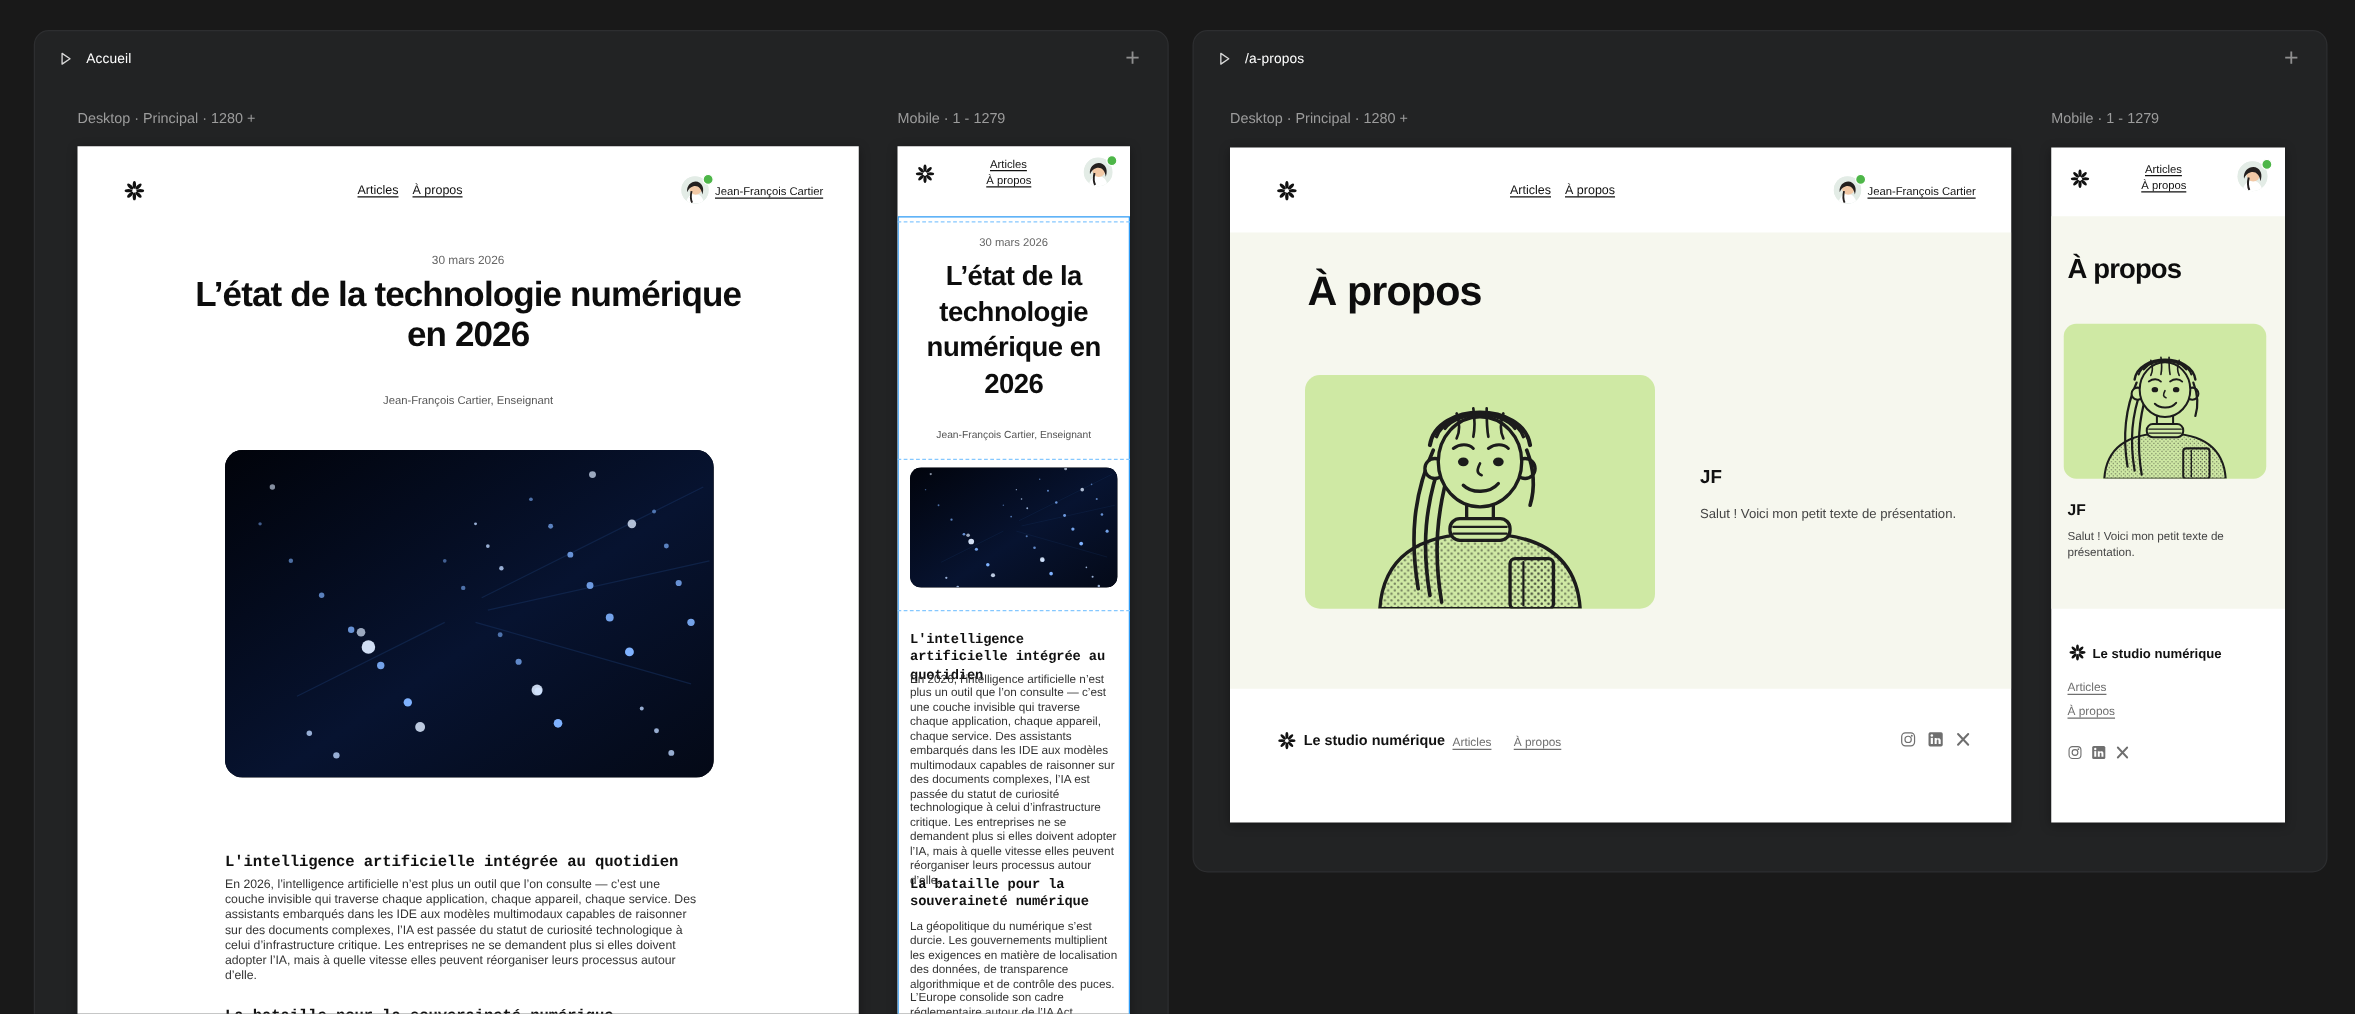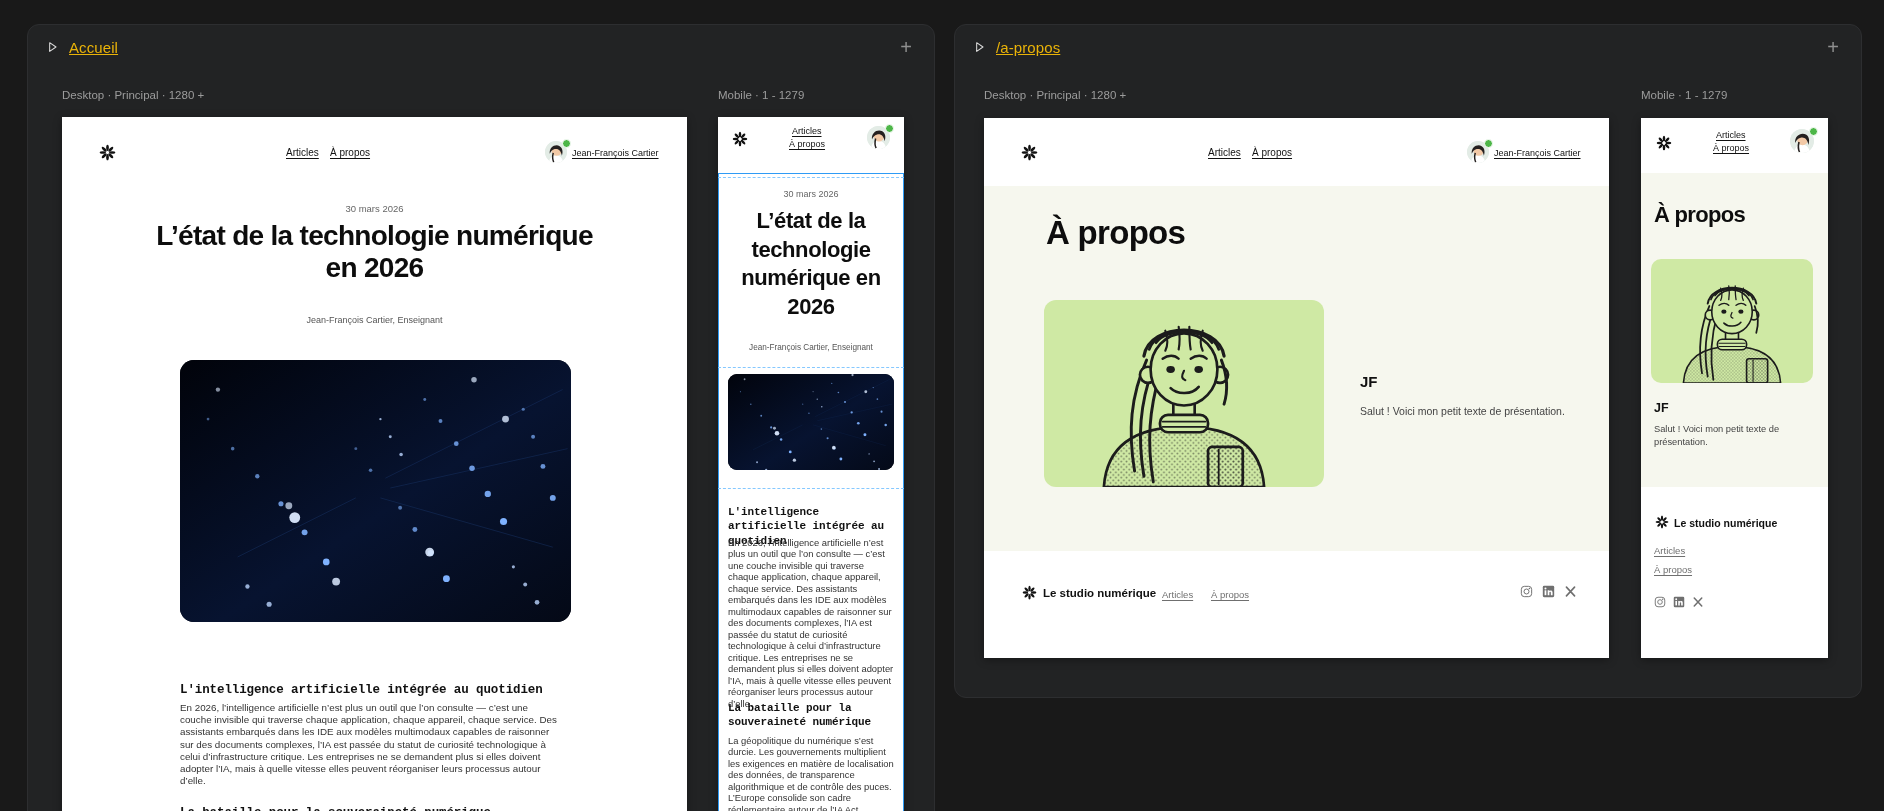--- a/index.html
+++ b/index.html
@@ -9,21 +9,21 @@
     font-family:"Liberation Sans",sans-serif;
     -webkit-font-smoothing:antialiased;
   }
   .panel{
     position:absolute;background:#222324;border:1px solid #2d2e30;border-radius:12px;
   }
   .panel-header{
     position:absolute;top:0;left:0;right:0;height:44px;
     display:flex;align-items:center;gap:9px;padding:0 16px;box-sizing:border-box;
   }
-  .panel-title{color:#eab308;font-size:15px;letter-spacing:.1px;text-decoration:underline;}
+  .panel-title{color:#ffffff;font-size:11px;letter-spacing:.1px;}
   .plus-btn{
     margin-left:auto;color:#8f8f8f;font-size:20px;font-weight:300;line-height:1;
     width:24px;height:24px;display:flex;align-items:center;justify-content:center;cursor:pointer;
   }
   .frame-label{position:absolute;color:#9c9c9c;font-size:11.5px;white-space:nowrap;}
   .frame{
     position:absolute;background:#ffffff;overflow:hidden;
     box-shadow:0 2px 8px rgba(0,0,0,.35);
   }
   .abs{position:absolute;}

